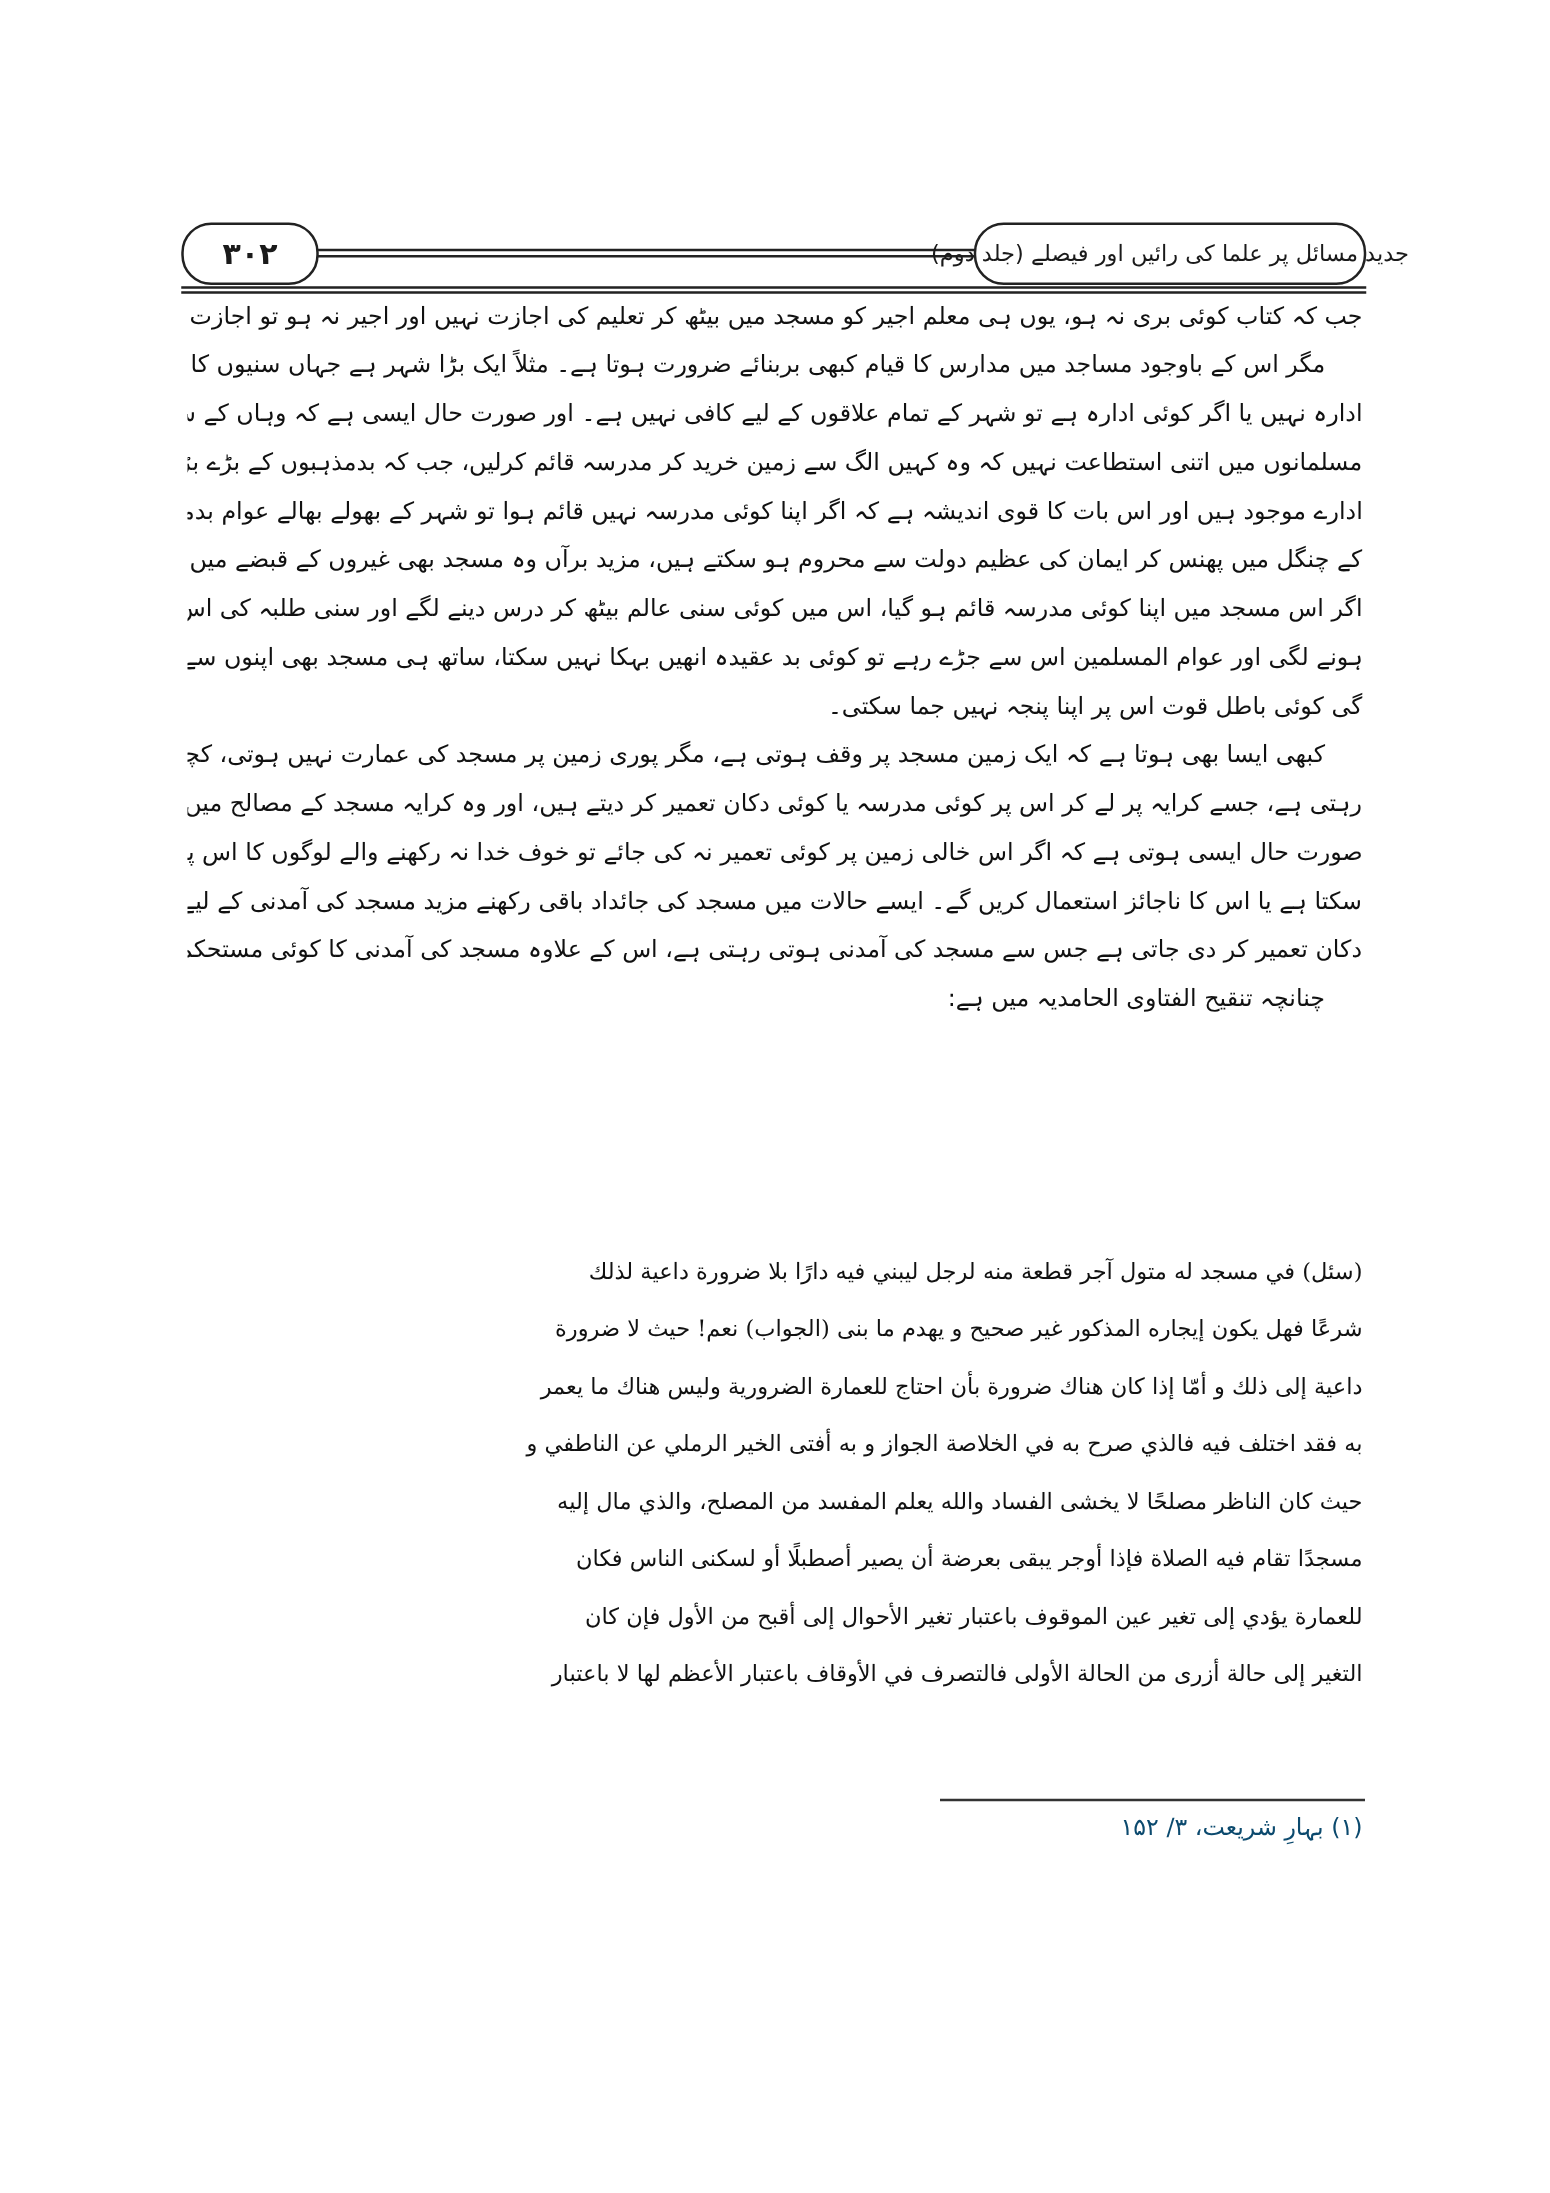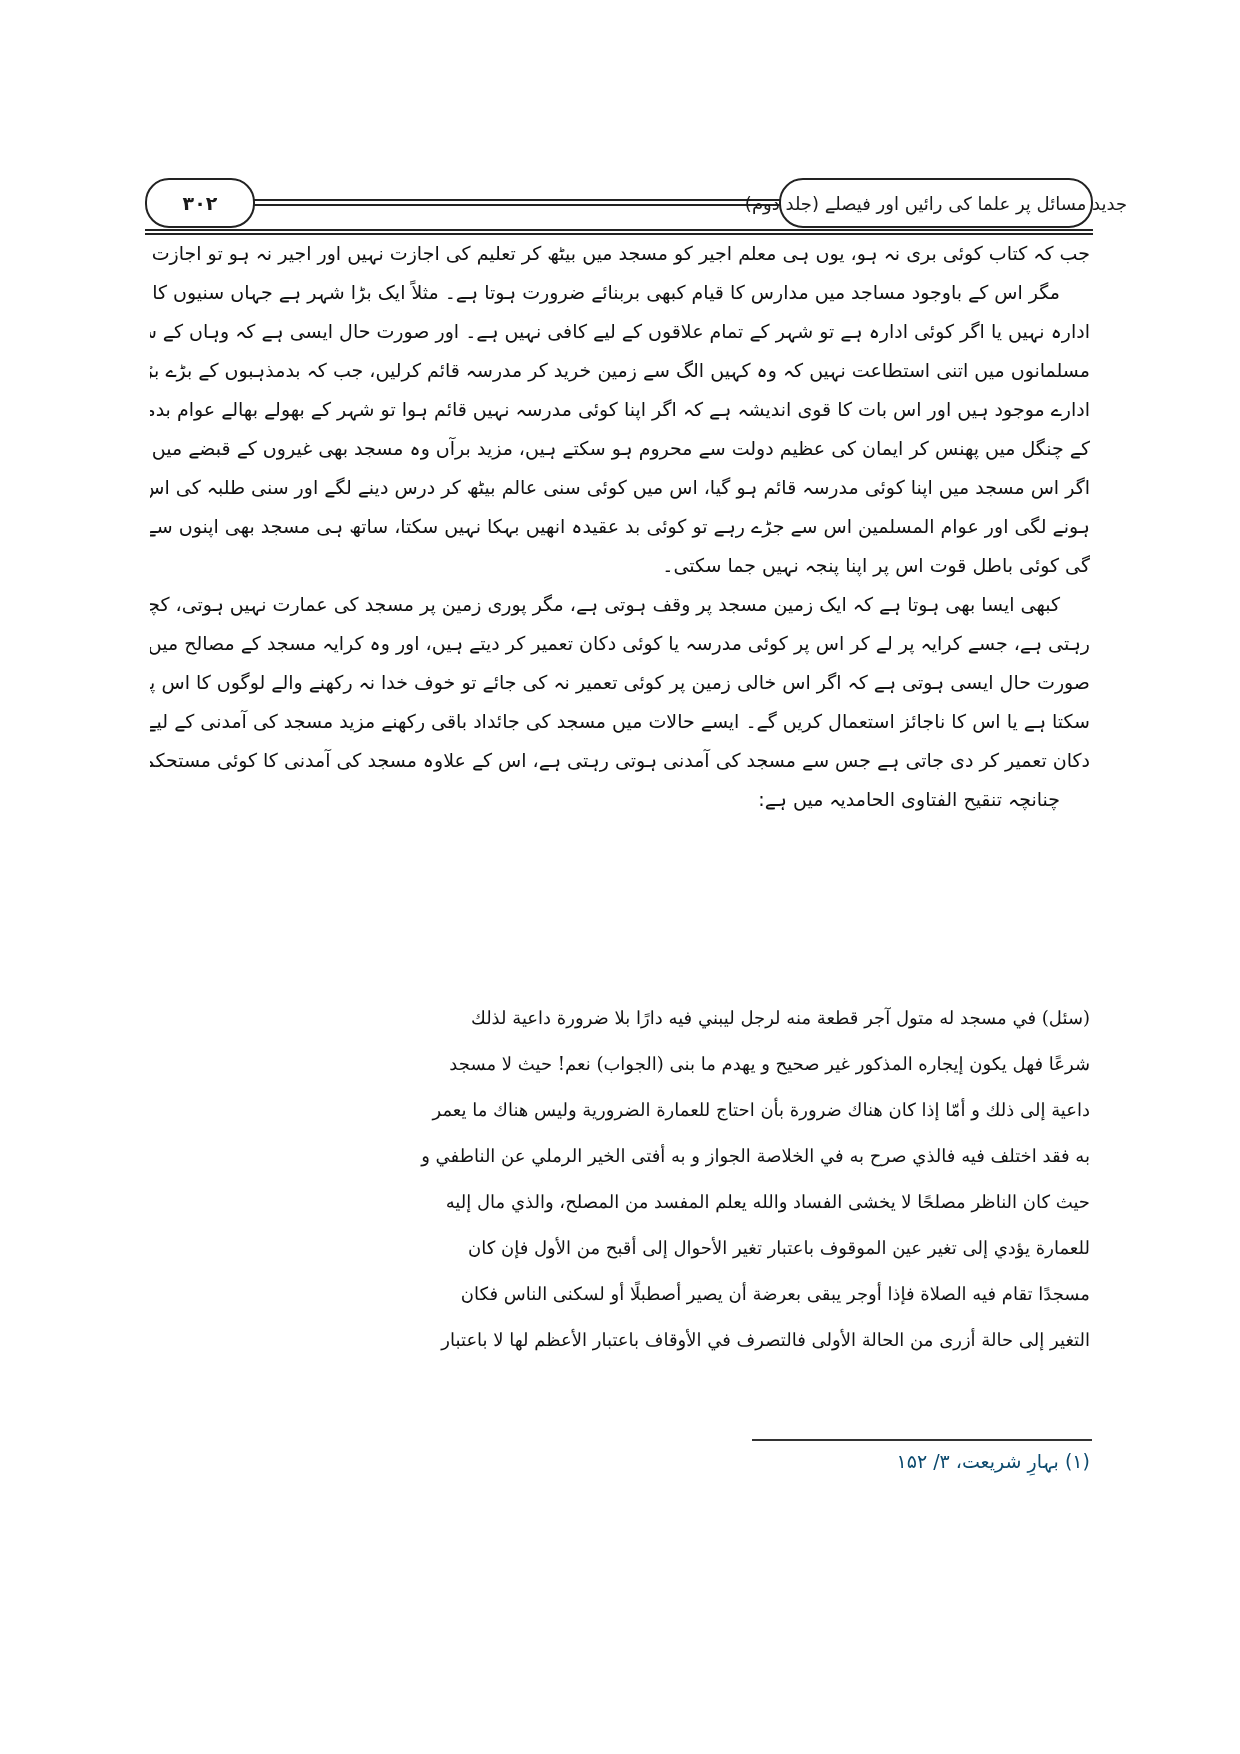--- a/index.html
+++ b/index.html
@@ -43,21 +43,21 @@
       left: 0;
       top: 0;
       width: 106px;
       height: 46px;
       border: 2.5px solid #222;
       border-radius: 24px;
       display: flex;
       align-items: center;
       justify-content: center;
       font-family: "DejaVu Sans", sans-serif;
-      font-size: 19px;
+      font-size: 24px;
       font-weight: bold;
       background: #fff;
     }
     .title-box {
       position: absolute;
       right: 0;
       top: 0;
       height: 46px;
       width: 310px;
       border: 2.5px solid #222;
@@ -154,25 +154,25 @@
     <span class="line indent">کبھی ایسا بھی ہوتا ہے کہ ایک زمین مسجد پر وقف ہوتی ہے، مگر پوری زمین پر مسجد کی عمارت نہیں ہوتی، کچھ زمین فاضل بھی</span>
     <span class="line">رہتی ہے، جسے کرایہ پر لے کر اس پر کوئی مدرسہ یا کوئی دکان تعمیر کر دیتے ہیں، اور وہ کرایہ مسجد کے مصالح میں صرف ہوتا ہے، اور</span>
     <span class="line">صورت حال ایسی ہوتی ہے کہ اگر اس خالی زمین پر کوئی تعمیر نہ کی جائے تو خوف خدا نہ رکھنے والے لوگوں کا اس پر غاصبانہ قبضہ ہو</span>
     <span class="line">سکتا ہے یا اس کا ناجائز استعمال کریں گے۔ ایسے حالات میں مسجد کی جائداد باقی رکھنے مزید مسجد کی آمدنی کے لیے وہاں کوئی مدرسہ یا</span>
     <span class="line">دکان تعمیر کر دی جاتی ہے جس سے مسجد کی آمدنی ہوتی رہتی ہے، اس کے علاوہ مسجد کی آمدنی کا کوئی مستحکم ذریعہ بھی نہیں ہوتا۔</span>
     <span class="line indent">چنانچہ تنقیح الفتاوی الحامدیہ میں ہے:</span>
   </div>
 
   <div class="arabic">
     <span class="line">(سئل) في مسجد له متول آجر قطعة منه لرجل ليبني فيه دارًا بلا ضرورة داعية لذلك</span>
-    <span class="line">شرعًا فهل يكون إيجاره المذكور غير صحيح و يهدم ما بنى (الجواب) نعم! حيث لا مسجد</span>
+    <span class="line">شرعًا فهل يكون إيجاره المذكور غير صحيح و يهدم ما بنى (الجواب) نعم! حيث لا ضرورة</span>
     <span class="line">داعية إلى ذلك و أمّا إذا كان هناك ضرورة بأن احتاج للعمارة الضرورية وليس هناك ما يعمر</span>
     <span class="line">به فقد اختلف فيه فالذي صرح به في الخلاصة الجواز و به أفتى الخير الرملي عن الناطفي و</span>
     <span class="line">حيث كان الناظر مصلحًا لا يخشى الفساد والله يعلم المفسد من المصلح، والذي مال إليه</span>
+    <span class="line">مسجدًا تقام فيه الصلاة فإذا أوجر يبقى بعرضة أن يصير أصطبلًا أو لسكنى الناس فكان</span>
     <span class="line">للعمارة يؤدي إلى تغير عين الموقوف باعتبار تغير الأحوال إلى أقبح من الأول فإن كان</span>
-    <span class="line">مسجدًا تقام فيه الصلاة فإذا أوجر يبقى بعرضة أن يصير أصطبلًا أو لسكنى الناس فكان</span>
     <span class="line">التغير إلى حالة أزرى من الحالة الأولى فالتصرف في الأوقاف باعتبار الأعظم لها لا باعتبار</span>
   </div>
 
   <div class="footnote-rule"></div>
   <div class="footnote">(۱) بہارِ شریعت، ۳/ ۱۵۲</div>
 
 </div>
 
 </body></html>

